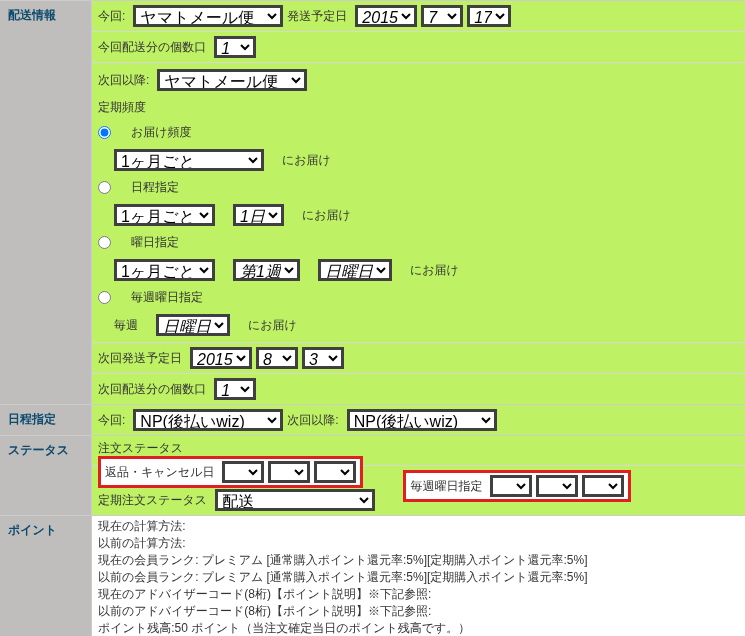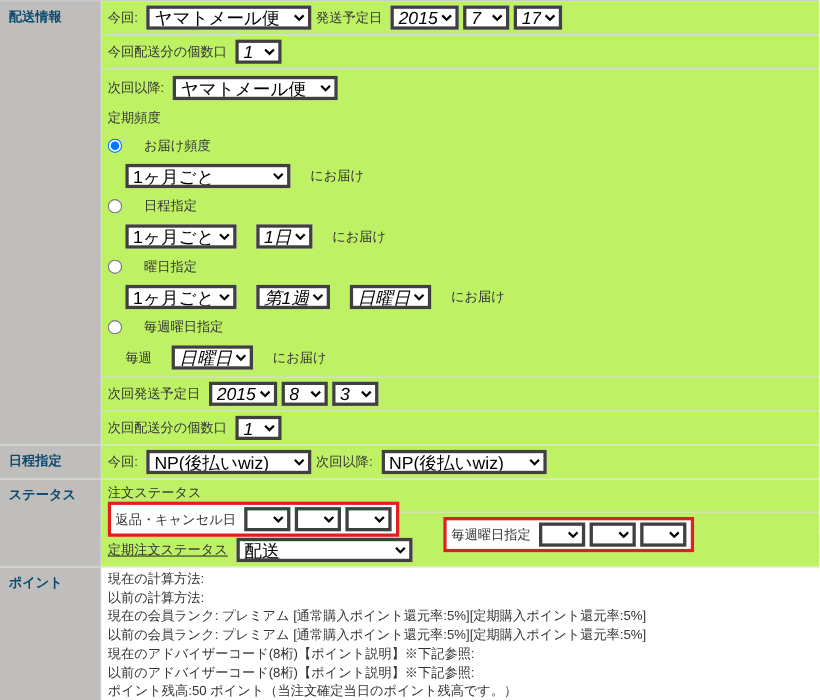--- a/index.html
+++ b/index.html
@@ -124,21 +124,21 @@
         <select class="thin-sel"><option></option></select>
         <select class="thin-sel"><option></option></select>
       </span>
       <span class="highlight-red" style="margin-left:40px;">
         <span class="label">毎週曜日指定</span>
         <select class="thin-sel"><option></option></select>
         <select class="thin-sel"><option></option></select>
         <select class="thin-sel"><option></option></select>
       </span>
     </div>
-    <div class="row" style="margin-top:-22px;text-decoration:underline;">
+    <div class="row" style="margin-top:-22px;">
       <span class="label">定期注文ステータス</span>
       <select style="min-width:160px;"><option>配送</option></select>
     </div>
   </div>
 </div>
 
 <div class="section">
   <div class="section-label">ポイント</div>
   <div class="section-body">
     <div class="sub-block" style="border-bottom:1px solid #d8d8d8; padding-bottom:4px;">

